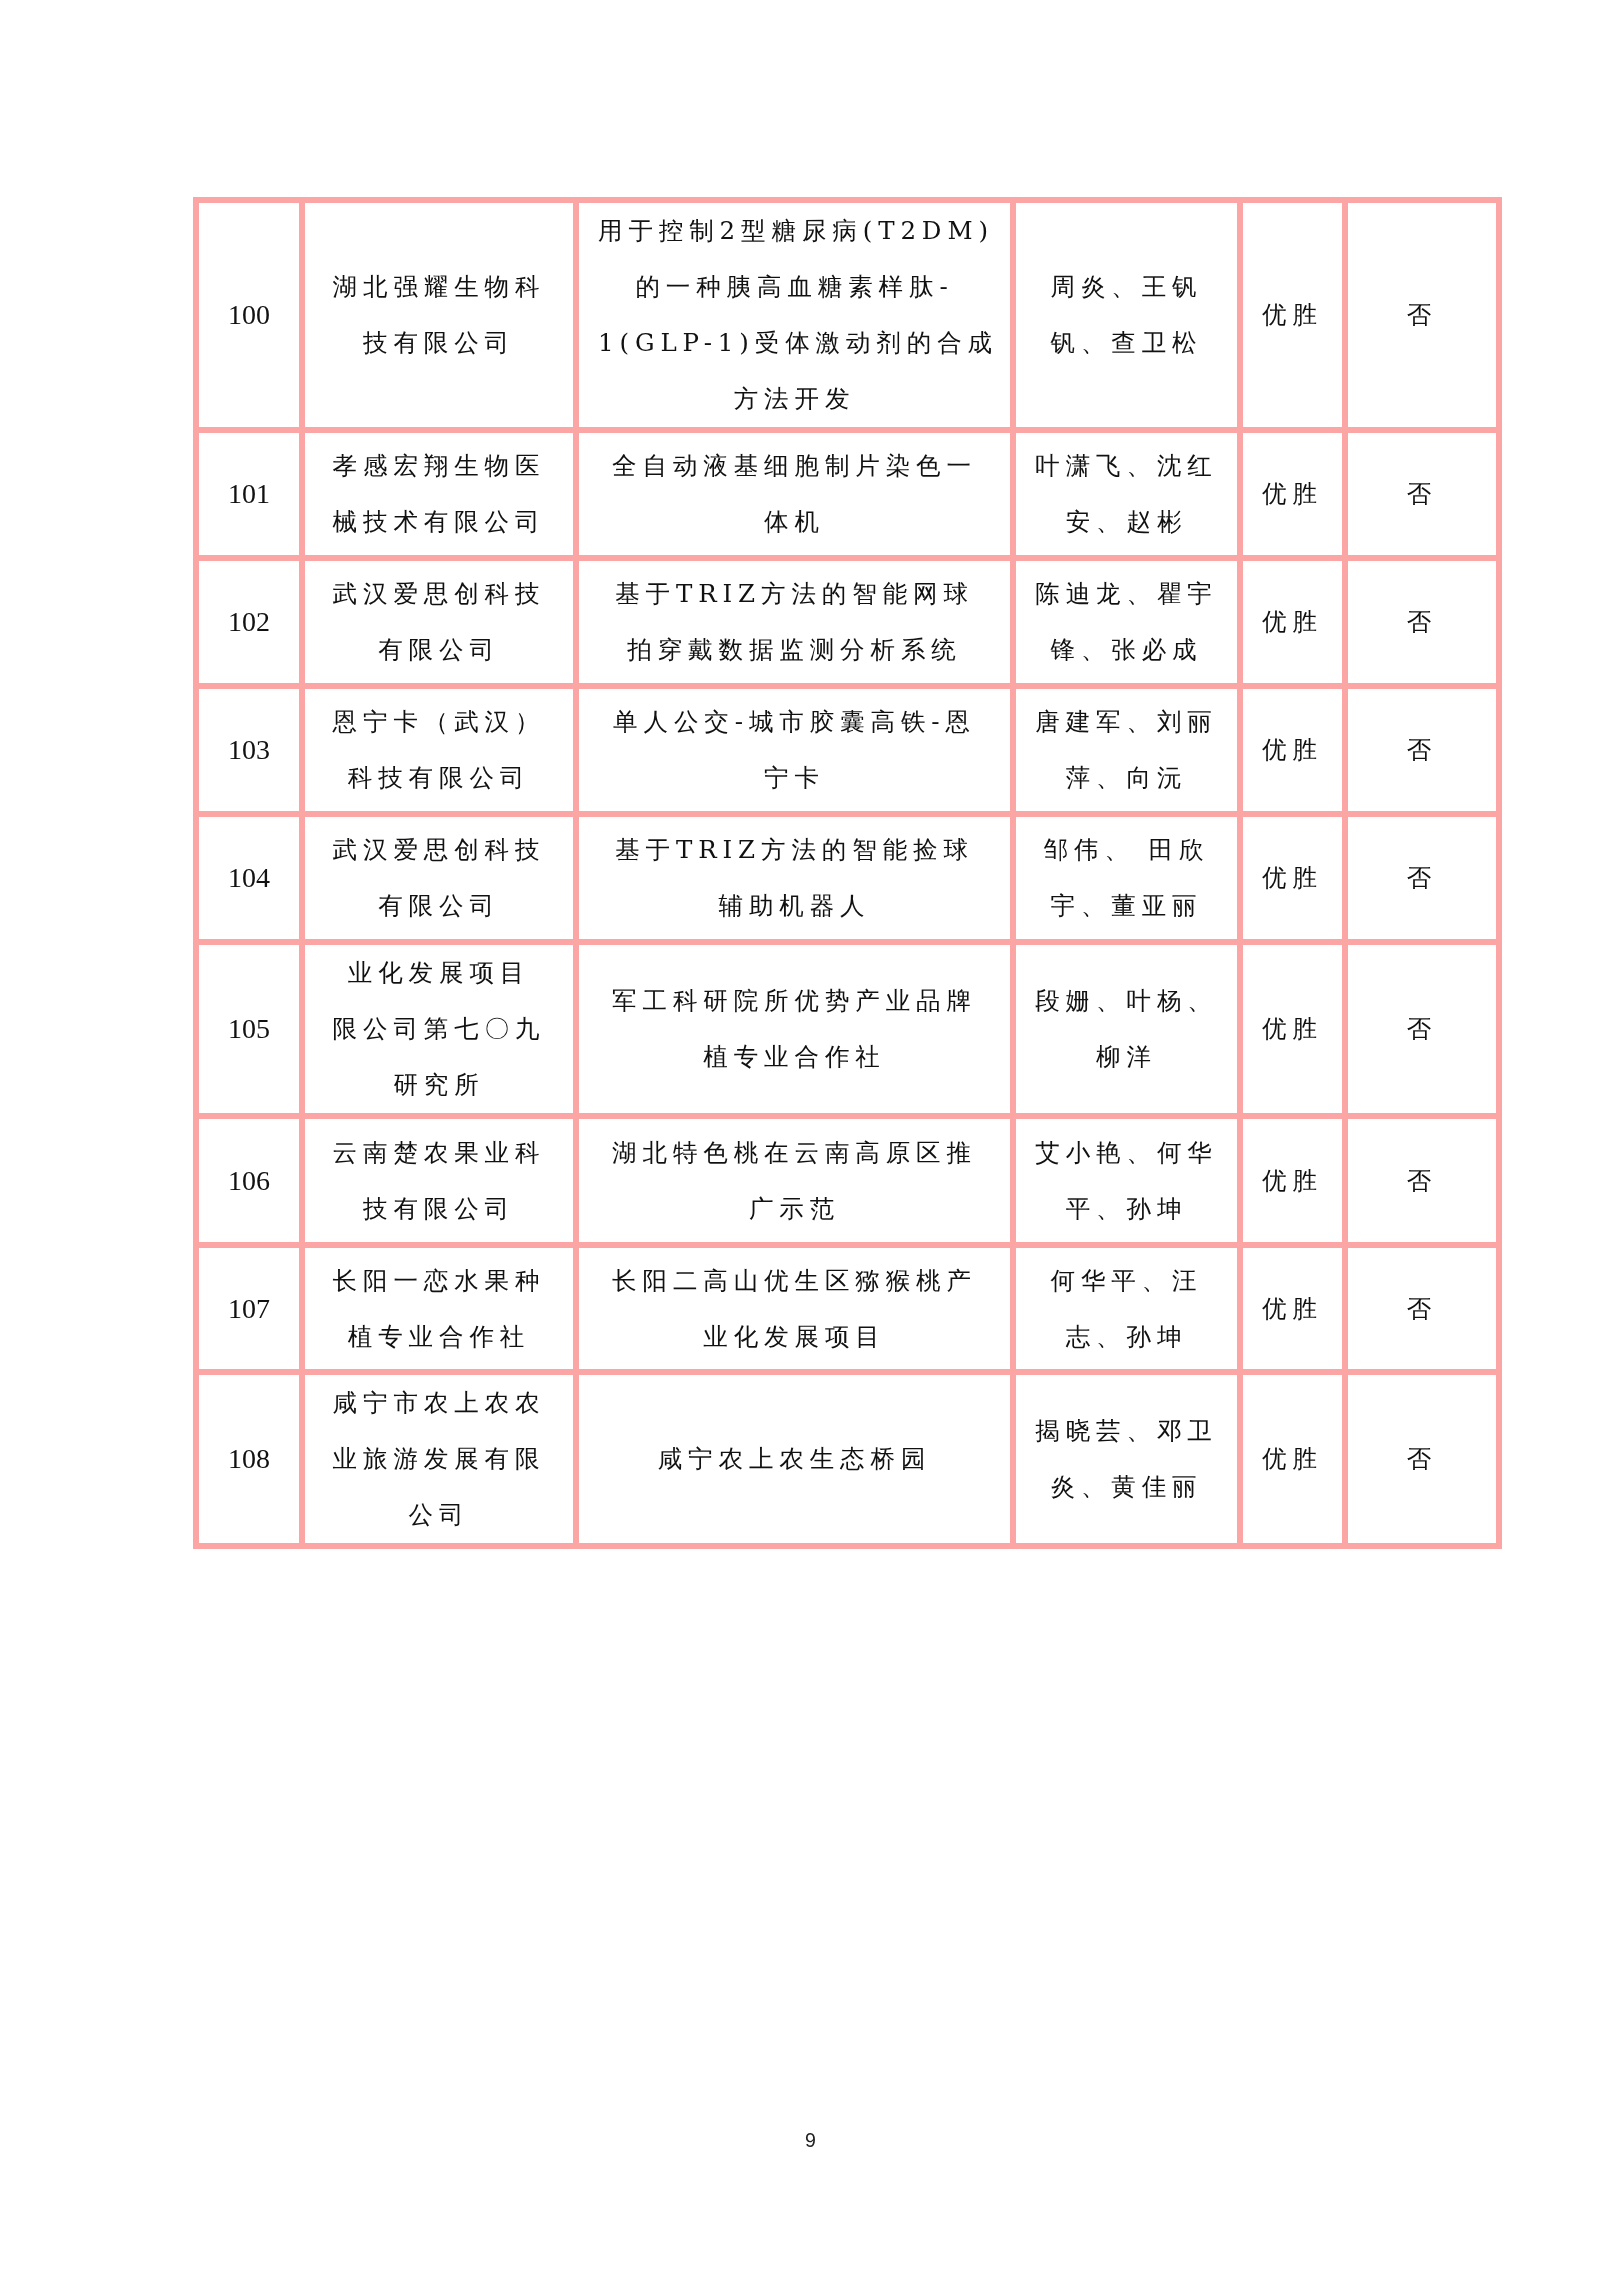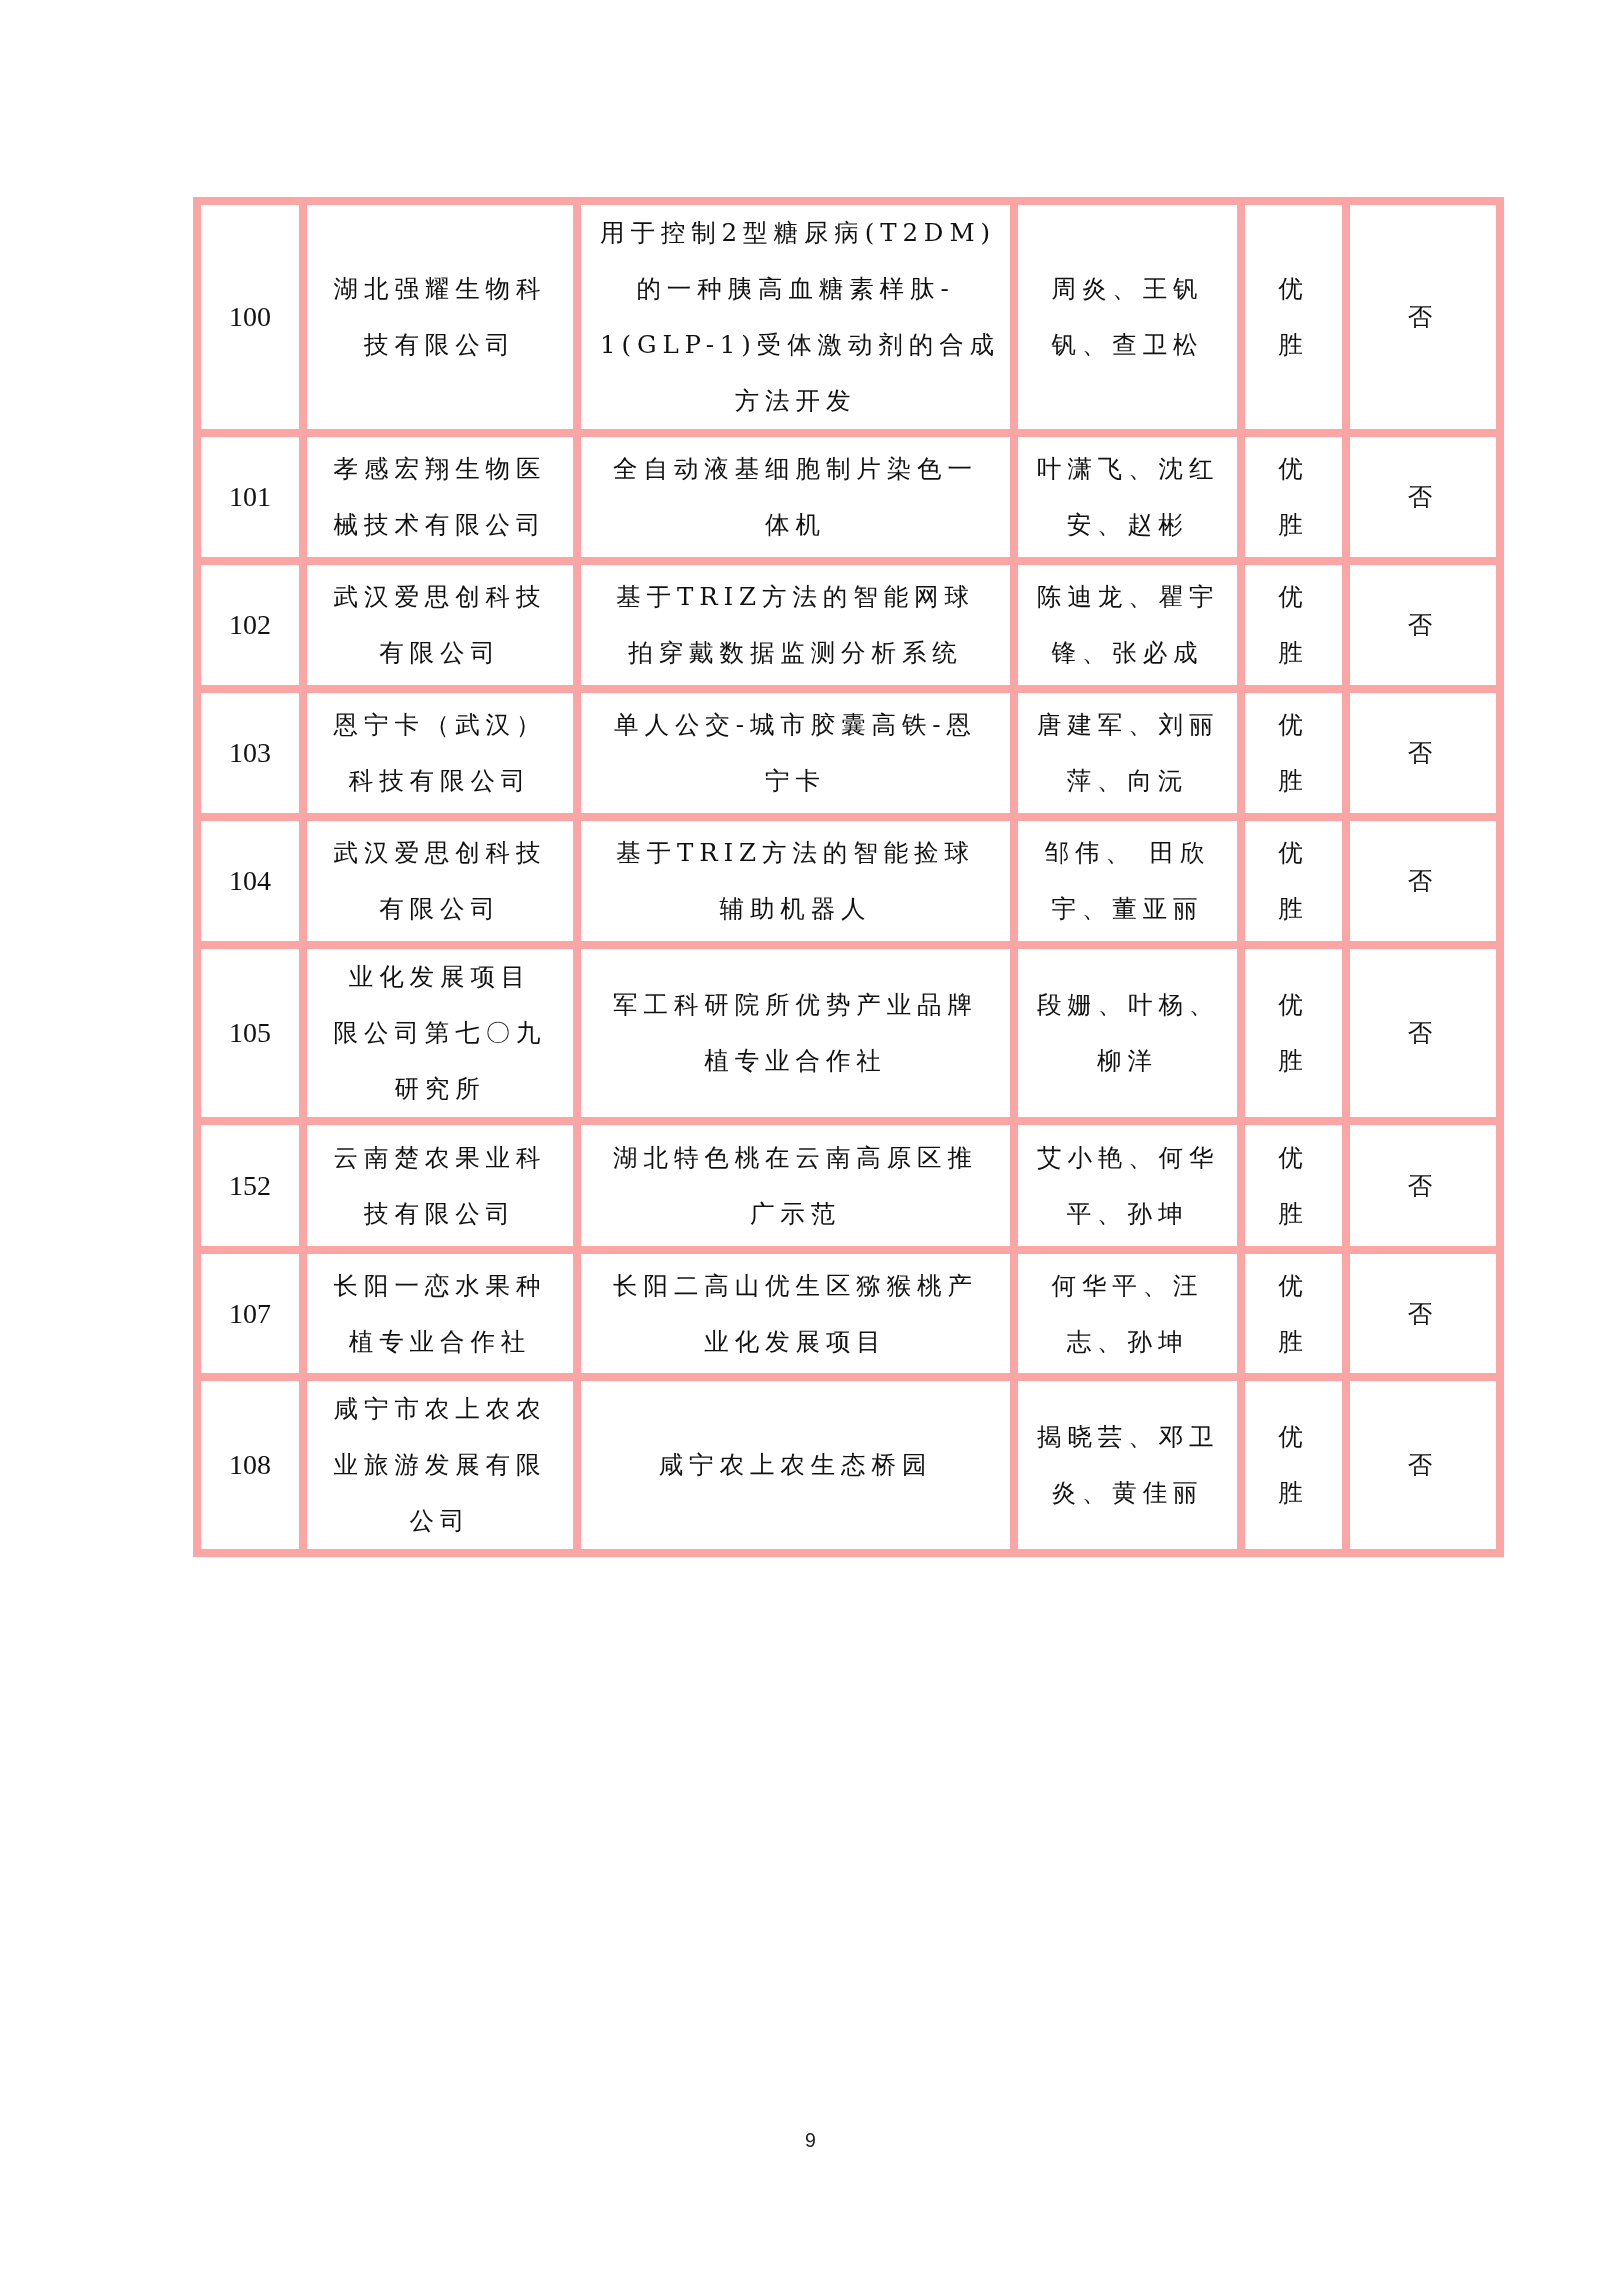--- a/index.html
+++ b/index.html
@@ -1,20 +1,20 @@
 <!DOCTYPE html>
 <html><head>
 <meta charset="utf-8">
 <style>
   html, body { margin:0; padding:0; background:#ffffff; }
   body { width:1621px; height:2293px; position:relative; overflow:hidden;
          font-family: "DejaVu Serif", "Liberation Serif", serif; color:#111; }
   #table { position:absolute; left:193px; top:197px; width:1304px;
            border-collapse:collapse; table-layout:fixed; }
-  #table td { border:8px solid #fca5a5; text-align:center; vertical-align:middle;
+  #table td { border:6px solid #fca5a5; text-align:center; vertical-align:middle;
               font-size:24.5px; line-height:56px; letter-spacing:5.9px; padding:0 19px;
               box-sizing:border-box; word-break:break-all; }
   #table td.num { font-family:"Liberation Serif", "DejaVu Serif", serif; letter-spacing:0; font-size:28px; }
   #table tr { border-top:2.9px solid #000; border-bottom:2.9px solid #000; }
   #table { border:2.9px solid #000; }
   .cell-line { display:block; white-space:nowrap; }
   #page-number { position:absolute; left:0; width:1621px; top:2129px; text-align:center;
                  font-family:"Liberation Sans", "DejaVu Sans", sans-serif; font-size:19.6px; color:#222; }
 </style>
 </head>
@@ -129,21 +129,21 @@
           <span class="cell-line">植专业合作社</span>
         </td>
         <td>
           <span class="cell-line">段姗、叶杨、</span>
           <span class="cell-line">柳洋</span>
         </td>
         <td>优胜</td>
         <td>否</td>
       </tr>
       <tr style="height: 129px;">
-        <td class="num">152</td>
+        <td class="num">106</td>
         <td>
           <span class="cell-line">云南楚农果业科</span>
           <span class="cell-line">技有限公司</span>
         </td>
         <td>
           <span class="cell-line">湖北特色桃在云南高原区推</span>
           <span class="cell-line">广示范</span>
         </td>
         <td>
           <span class="cell-line">艾小艳、何华</span>

